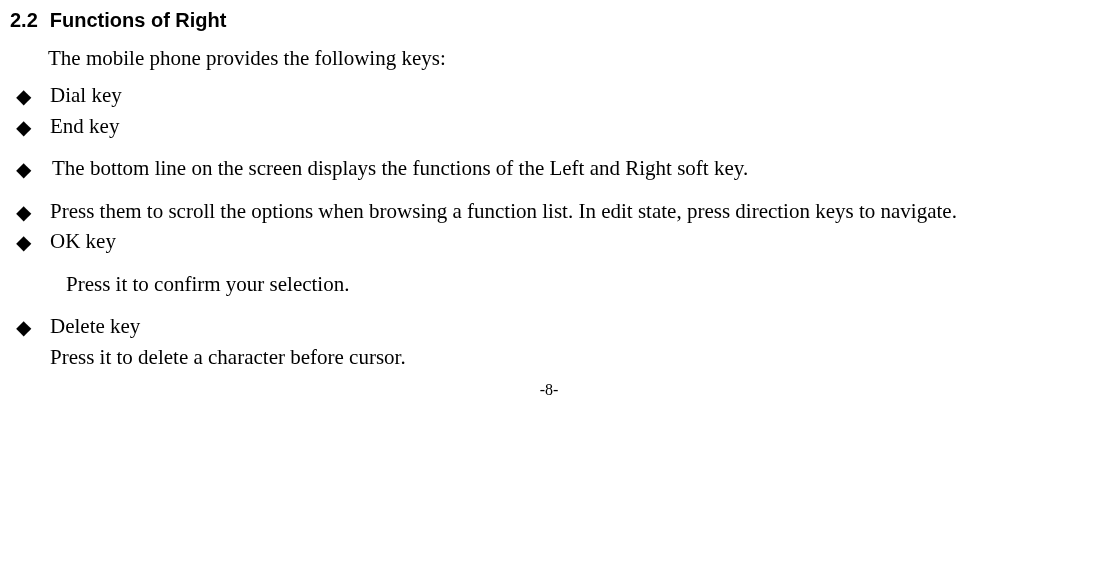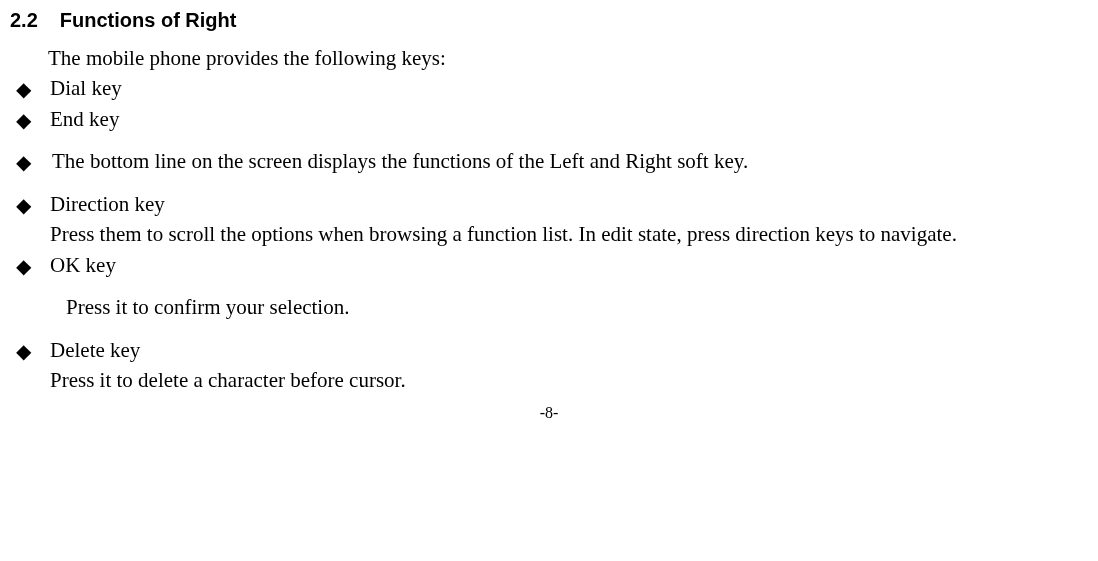--- a/index.html
+++ b/index.html
@@ -14,24 +14,24 @@
       box-sizing: border-box;
     }
     .section-heading {
       font-family: Arial, Helvetica, sans-serif;
       font-weight: bold;
       font-size: 20px;
       margin: 0 0 8px 0;
     }
     .section-heading .num {
       display: inline-block;
-      margin-right: 22px;
+      margin-right: 12px;
     }
     .intro {
-      margin: 0 0 0 38px;
+      margin: 0 0 7px 38px;
     }
     .item {
       position: relative;
       margin: 0;
     }
     .bullet-row {
       position: relative;
       padding-left: 40px;
     }
     .bullet {
@@ -75,21 +75,21 @@
       <div class="bullet-row"><span class="bullet">◆</span><span>Dial key</span></div>
     </div>
     <div class="item">
       <div class="bullet-row"><span class="bullet">◆</span><span>End key</span></div>
     </div>
     <div class="item">
       <div class="bullet-row"><span class="bullet">◆</span></div>
       <p class="desc-indent-less">The bottom line on the screen displays the functions of the Left and Right soft key.</p>
     </div>
     <div class="item">
-      <div class="bullet-row"><span class="bullet">◆</span><span>Direction key</span></div>
+      <div class="bullet-row"><span class="bullet">◆</span></div>
       <p class="desc">Press them to scroll the options when browsing a function list. In edit state, press direction keys to navigate.</p>
     </div>
     <div class="item">
       <div class="bullet-row"><span class="bullet">◆</span><span>OK key</span></div>
       <p class="desc-indent-more">Press it to confirm your selection.</p>
     </div>
     <div class="item">
       <div class="bullet-row"><span class="bullet">◆</span><span>Delete key</span></div>
       <p class="desc">Press it to delete a character before cursor.</p>
     </div>

